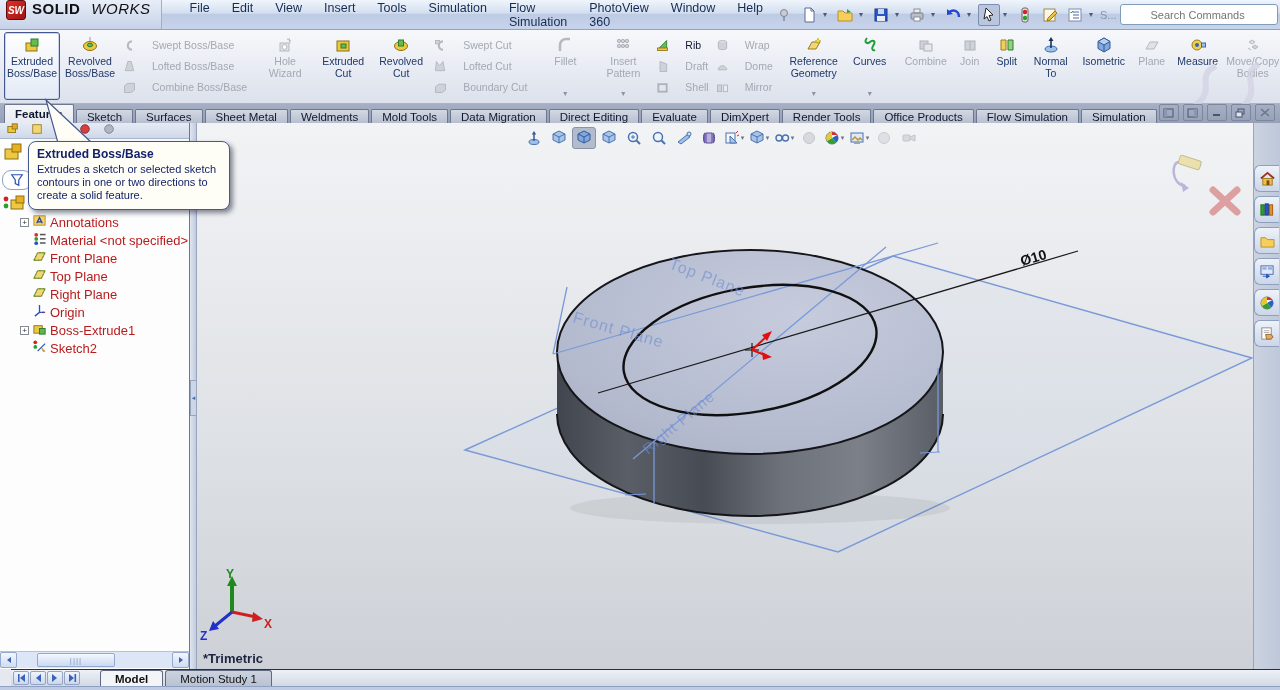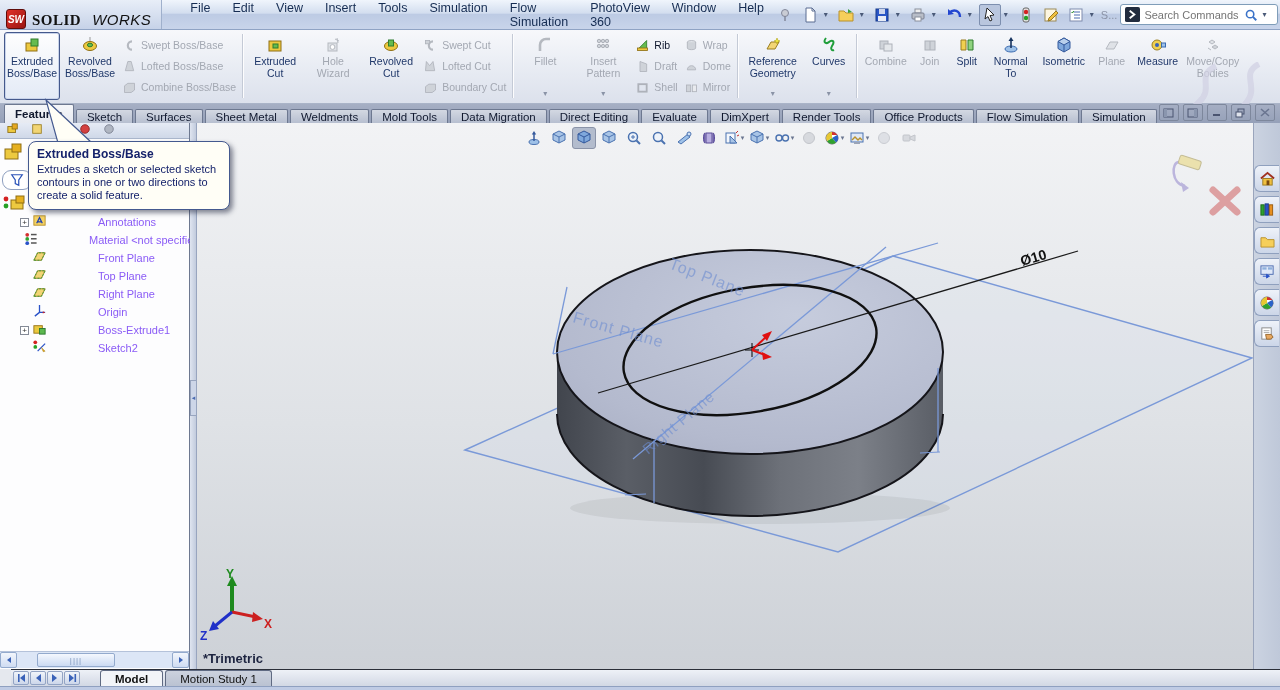--- a/index.html
+++ b/index.html
@@ -4,55 +4,55 @@
 <style>
   * { box-sizing: border-box; margin:0; padding:0; }
   html,body { width:1280px; height:690px; overflow:hidden; }
   body { font-family:"Liberation Sans", sans-serif; font-size:12px; }
   #app { position:relative; width:1280px; height:690px; background:#e5e8ee; overflow:hidden; }
 
   
   .titlebar { position:absolute; left:0; top:0; width:1280px; height:30px;
     background:linear-gradient(#f0f5fc,#d3deef 45%,#bdcbe4 50%,#c8d4ea);
     border-bottom:1px solid #8fa3c4; display:flex; align-items:center; }
-  .logo { display:flex; align-items:flex-end; gap:6px; padding:0 10px 0 6px; height:100%;
+  .logo { display:flex; align-items:flex-start; gap:6px; padding:0 10px 0 6px; height:100%;
     background:linear-gradient(#e8eef8,#c6d2e8); border-right:1px solid #9fb0cc; }
   .swbadge { width:20px; height:20px; background:linear-gradient(135deg,#e03028,#9a1512);
     border:1px solid #5f0c0a; border-radius:3px; color:#fff; font-weight:bold; font-size:10px;
     display:flex; align-items:center; justify-content:center; font-style:italic; }
   .brand { font-size:15px; color:#111; letter-spacing:.5px; }
-  .brand b { font-weight:800;font-family:Liberation Serif, serif; } .brand i { font-weight:400; font-style:italic;padding-left:11px; }
+  .brand b { font-weight:800; } .brand i { font-weight:400; font-style:italic;padding-left:11px; }
   .menus { display:flex; gap:2px; margin-left:18px; }
   .menus span { padding:3px 10px; color:#152c52; font-size:12.5px; cursor:default; }
   .qat { display:flex; align-items:center; gap:3px; margin-left:auto; padding-right:6px; }
   .qbtn { display:flex; align-items:center; justify-content:center; width:22px; height:22px; }
   .qcaret { font-size:8px; color:#4a5a78; width:8px; }
   .qbtn.pressed { background:#b9c6de; border:1px solid #7d8faf; border-radius:2px; }
   .searchbox { display:flex; align-items:center; gap:4px; background:#fff; border:1px solid #7f9db9;
-    border-radius:3px; height:21px; padding:0 4px; width:158px; }
+    border-radius:3px; height:21px; padding:0 4px; width:158px;flex-direction:column; }
   .searchbox input { border:none; outline:none; width:96px; font-size:11px; color:#555;
     font-family:"Liberation Sans",sans-serif; background:transparent; }
   .winbtn { width:20px; height:17px; background:linear-gradient(#f4f6fa,#d7dde8);
     border:1px solid #93a0b8; border-radius:2px; display:flex; align-items:center; justify-content:center; }
 
   
   .ribbon { position:absolute; left:0; top:30px; width:1280px; height:74px;
     background:linear-gradient(#f7f8fb,#e6eaf2 60%,#dce1ec); border-bottom:1px solid #aab4c8;
     display:flex; align-items:stretch; padding:2px 2px 3px 4px; }
   .rsep { width:1px; background:#c4cad6; box-shadow:1px 0 0 #fdfdfe; margin:2px 4px; }
   .rgroup { display:flex; align-items:stretch; gap:2px; }
   .rb { display:flex; flex-direction:column; align-items:center; justify-content:flex-start;
     width:56px; padding:3px 1px 1px; border:1px solid transparent; border-radius:3px; }
   .rb .rlab { font-size:10.5px; line-height:11.5px; text-align:center; color:#20386a; margin-top:2px; }
   .rb.sel { border:1px solid #45598c; background:linear-gradient(#fefefe,#e3eaf6);
     box-shadow:0 0 0 1px #c9d4ea inset; }
   .rb.dis .rlab { color:#a3a8b2; }
   .rb .caret { font-size:8px; color:#8a93a6; margin-top:auto; }
   .rstack { display:flex; flex-direction:column; justify-content:space-between; padding:4px 2px; }
-  .rs { display:flex; align-items:center; gap:4px; height:18px; }
+  .rs { display:flex; align-items:center; gap:15px; height:18px; }
   .rs .rlab1 { font-size:10.5px; color:#20386a; white-space:nowrap; }
   .rs.dis .rlab1 { color:#a3a8b2; }
   .isvg { width:18px; height:18px; display:block; }
   .rs .isvg { width:15px; height:15px; }
   .watermark { position:absolute; right:4px; top:32px; opacity:.75; pointer-events:none; }
 
   
   .tabstrip { position:absolute; left:0; top:104px; width:1280px; height:19px;
     background:linear-gradient(#a6afc4,#95a0b8); display:flex; align-items:flex-end; padding-left:4px; }
   .ctab { height:14px; display:flex; align-items:center; padding:0 10px; font-size:11.5px; color:#10182e;
@@ -68,21 +68,21 @@
   .fm-tabs { height:16px; background:linear-gradient(#e6ebf5,#cfd8e8); border-bottom:1px solid #aab6cc;
     display:flex; gap:10px; padding-left:6px; align-items:center; }
   .fm-side { position:absolute; left:2px; top:18px; width:32px; display:flex; flex-direction:column; gap:4px; }
   .funnelbtn { width:30px; height:20px; background:#fff; border:1px solid #8fa0c0; border-radius:9px;
     display:flex; align-items:center; justify-content:center; }
   .tree { position:absolute; left:0; top:72px; width:100%; }
   .trow { display:flex; align-items:center; height:18px; padding-left:6px; gap:3px; }
   .trow .exp { width:9px; height:9px; border:1px solid #848a96; background:#fff; font-size:8px;
     line-height:7px; text-align:center; color:#333; }
   .trow .noexp { width:9px; }
-  .trow .tlabel { font-size:11px; color:#8b5cf6; white-space:nowrap;margin-left:48px; }
+  .trow .tlabel { font-size:13px; color:#b91c1c; white-space:nowrap; }
   .hscroll { position:absolute; left:0; bottom:1px; width:189px; height:17px; background:#dce6f6;
     border-top:1px solid #b4c2da; display:flex; align-items:center; }
   .sarrow { width:17px; height:16px; background:linear-gradient(#f2f6fc,#cfdcf2); border:1px solid #93aacd;
     border-radius:2px; display:flex; align-items:center; justify-content:center; }
   .sthumb { width:78px; height:14px; margin-left:20px; background:linear-gradient(#f4f8fe,#cbdaf2);
     border:1px solid #93aacd; border-radius:2px; display:flex; align-items:center; justify-content:center;
     color:#7d96bd; font-size:8px; letter-spacing:1px; }
   .splitter { position:absolute; left:190px; top:123px; width:7px; height:546px;
     background:linear-gradient(90deg,#dfe5f0,#c2cbdd); border-right:1px solid #98a5bf; }
   .splithandle { position:absolute; left:0; top:257px; width:7px; height:36px;
@@ -282,38 +282,38 @@
               <svg class="isvg" viewBox="0 0 18 18">
                 <path d="M3 7l4-3h8v8l-4 3H3z" fill="#cfd3d9" stroke="#aeb2ba"></path>
               </svg>
             </span>
             <span class="rlab1">Combine Boss/Base</span>
           </div>
       </div>
     </div>
     <div class="rsep"></div>
     <div class="rgroup">
-      <div class="rb">
-        <span>
-            <svg class="isvg" viewBox="0 0 18 18">
-              <rect x="3" y="5" width="12" height="10" fill="#edc93f" stroke="#8f6f14"></rect>
-              <rect x="7" y="8" width="5" height="4" fill="#66bb4f" stroke="#2f7d2f"></rect>
-            </svg>
-          </span>
-        <span class="rlab">Extruded Cut</span>
-      </div>
       <div class="rb dis">
         <span>
             <svg class="isvg" viewBox="0 0 18 18">
               <rect x="4" y="7" width="9" height="8" fill="#dfe2e7" stroke="#b5b9c0"></rect>
               <circle cx="8.5" cy="11" r="2.4" fill="#fff" stroke="#b5b9c0"></circle>
               <path d="M11 3l4 2M13 2l1 5" stroke="#b5b9c0"></path>
             </svg>
           </span>
         <span class="rlab">Hole Wizard</span>
+      </div>
+      <div class="rb">
+        <span>
+            <svg class="isvg" viewBox="0 0 18 18">
+              <rect x="3" y="5" width="12" height="10" fill="#edc93f" stroke="#8f6f14"></rect>
+              <rect x="7" y="8" width="5" height="4" fill="#66bb4f" stroke="#2f7d2f"></rect>
+            </svg>
+          </span>
+        <span class="rlab">Extruded Cut</span>
       </div>
       <div class="rb">
         <span>
             <svg class="isvg" viewBox="0 0 18 18">
               <ellipse cx="9" cy="10" rx="6.5" ry="4.5" fill="#edc93f" stroke="#8f6f14"></ellipse>
               <rect x="6.5" y="4" width="5" height="6" fill="#66bb4f" stroke="#2f7d2f"></rect>
             </svg>
           </span>
         <span class="rlab">Revolved Cut</span>
       </div>

